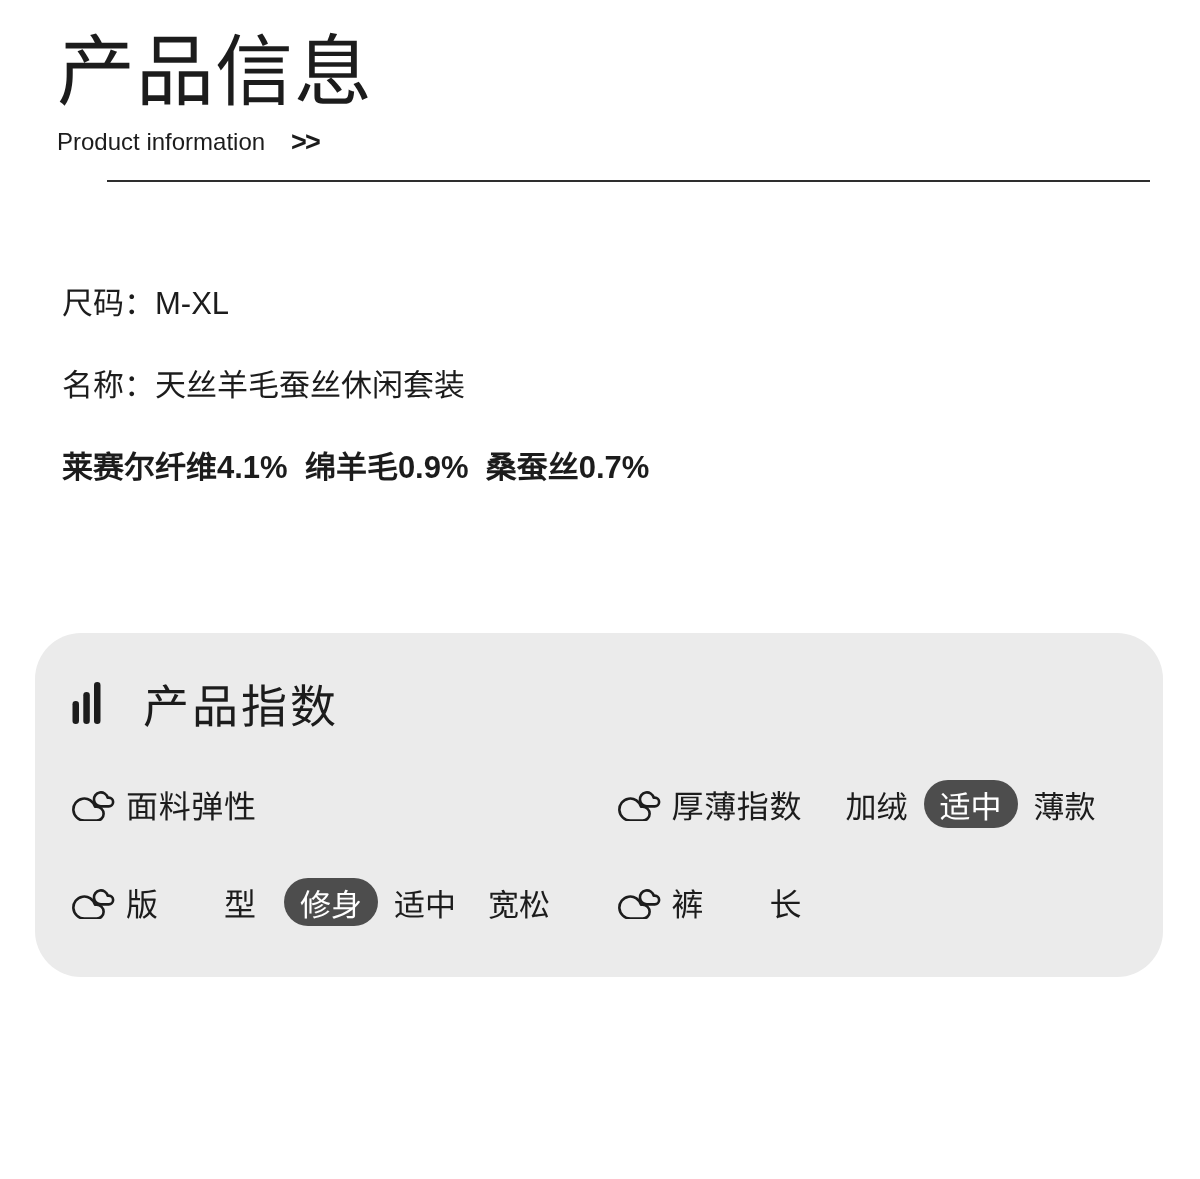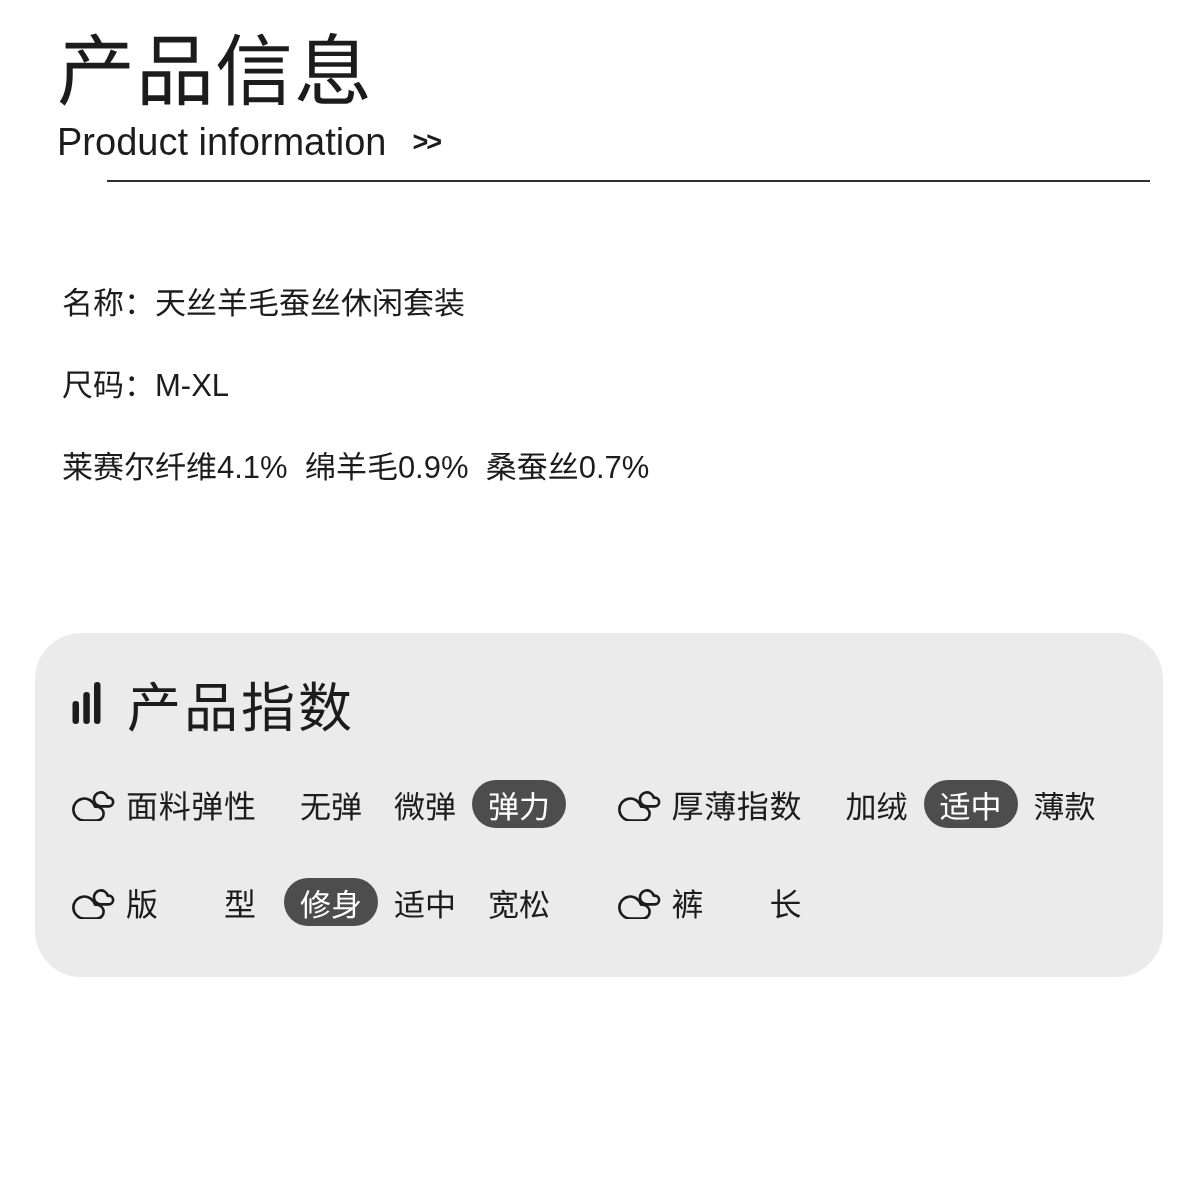--- a/index.html
+++ b/index.html
@@ -11,36 +11,36 @@
   body{
     width:1200px;height:1179px;overflow:hidden;
     background:var(--page-bg,#fff);
     color:var(--text,#1c1c1c);
     font-family:"Liberation Sans","DejaVu Sans",sans-serif;
   }
   
   .header{padding:24px 0 14px 57px;}
   .page-title{margin:0;font-size:78px;line-height:96px;font-weight:500;letter-spacing:1px;}
   .subtitle-row{margin-top:4px;display:flex;align-items:center;gap:26px;}
-  .subtitle{font-size:38px;line-height:36px;text-align:center;}
+  .subtitle{font-size:24px;line-height:36px;text-align:center;}
   .arrows{font-size:27px;font-weight:600;letter-spacing:-2px;}
   .divider{margin:20px 50px 0 50px;height:2px;background:var(--divider,#2e2e2e);}
   
   .details{padding:92px 0 0 62px;font-size:31px;}
   .dline{margin:0 0 51px 0;line-height:31px;white-space:pre-wrap;}
-  .dline:last-child{margin-bottom:0;}
+  .dline:last-child{margin-bottom:0;font-weight:bold;}
   
   .card{
     margin:150px 37px 0 35px;height:344px;
     background:var(--card-bg,#ebebeb);
     border-radius:46px;padding:44px 0 0 37px;
   }
   .card-hdr{display:flex;align-items:center;gap:26px;height:52px;}
   .bar-icon{width:29px;height:42px;fill:var(--text,#1c1c1c);}
-  .card-title{margin:0;font-size:54px;font-weight:500;letter-spacing:3px;}
+  .card-title{margin:16px;font-size:46px;font-weight:500;letter-spacing:3px;}
   .irow{display:flex;align-items:center;height:50px;}
   .irow-1{margin-top:50px;}
   .irow-2{margin-top:48px;}
   .igroup{display:flex;align-items:center;width:566px;}
   .cloud-icon{width:44px;height:33px;flex:0 0 auto;}
   .glabel{width:130px;margin-left:10px;display:flex;justify-content:space-between;font-size:32px;}
   .opts{display:flex;margin-left:28px;}
   .opt{width:94px;height:48px;display:flex;align-items:center;justify-content:center;font-size:31px;}
   .opt.selected{
     background:var(--pill-bg,#4d4d4d);color:var(--pill-text,#fff);border-radius:24px;
@@ -64,22 +64,22 @@
   <header class="header">
     <h1 class="page-title">产品信息</h1>
     <div class="subtitle-row">
       <span class="subtitle">Product information</span>
       <span class="arrows">&gt;&gt;</span>
     </div>
     <div class="divider"></div>
   </header>
 
   <section class="details">
+    <p class="dline"><span>尺码：</span><span>M-XL</span></p>
     <p class="dline"><span>名称：</span><span>天丝羊毛蚕丝休闲套装</span></p>
-    <p class="dline"><span>尺码：</span><span>M-XL</span></p>
     <p class="dline"><span></span><span>莱赛尔纤维4.1%  绵羊毛0.9%  桑蚕丝0.7%</span></p>
   </section>
 
   <section class="card">
 
     <div class="card-hdr">
       <svg class="bar-icon" viewBox="0 0 28 42">
         <rect x="0" y="19" width="6.5" height="23" rx="3.2"></rect>
         <rect x="10.8" y="10" width="6.5" height="32" rx="3.2"></rect>
         <rect x="21.5" y="0" width="6.5" height="42" rx="3.2"></rect>
@@ -91,25 +91,20 @@
       <div class="igroup">
         <svg class="cloud-icon" viewBox="0 0 48 36">
             <use href="#cloud-def"></use>
           </svg>
         <span class="glabel">
             <span>面</span>
             <span>料</span>
             <span>弹</span>
             <span>性</span>
           </span>
-        <div class="opts">
-          <span class="opt">无弹</span>
-          <span class="opt">微弹</span>
-          <span class="opt selected">弹力</span>
-        </div>
       </div>
       <div class="igroup">
         <svg class="cloud-icon" viewBox="0 0 48 36">
             <use href="#cloud-def"></use>
           </svg>
         <span class="glabel">
             <span>厚</span>
             <span>薄</span>
             <span>指</span>
             <span>数</span>

